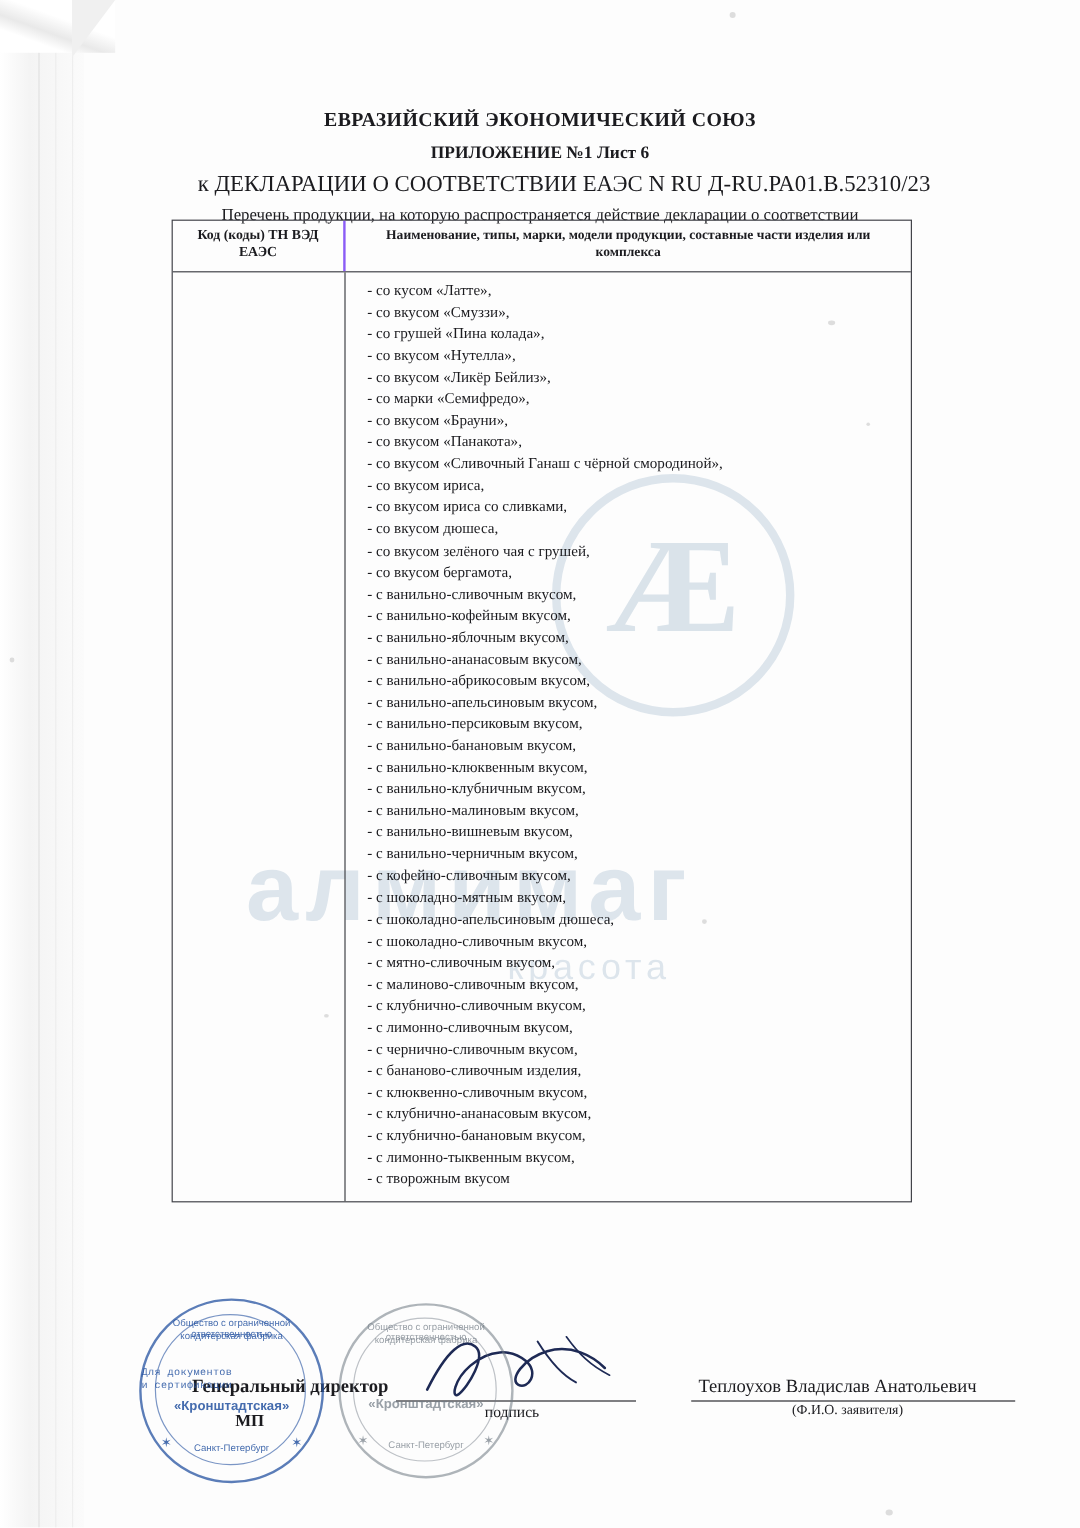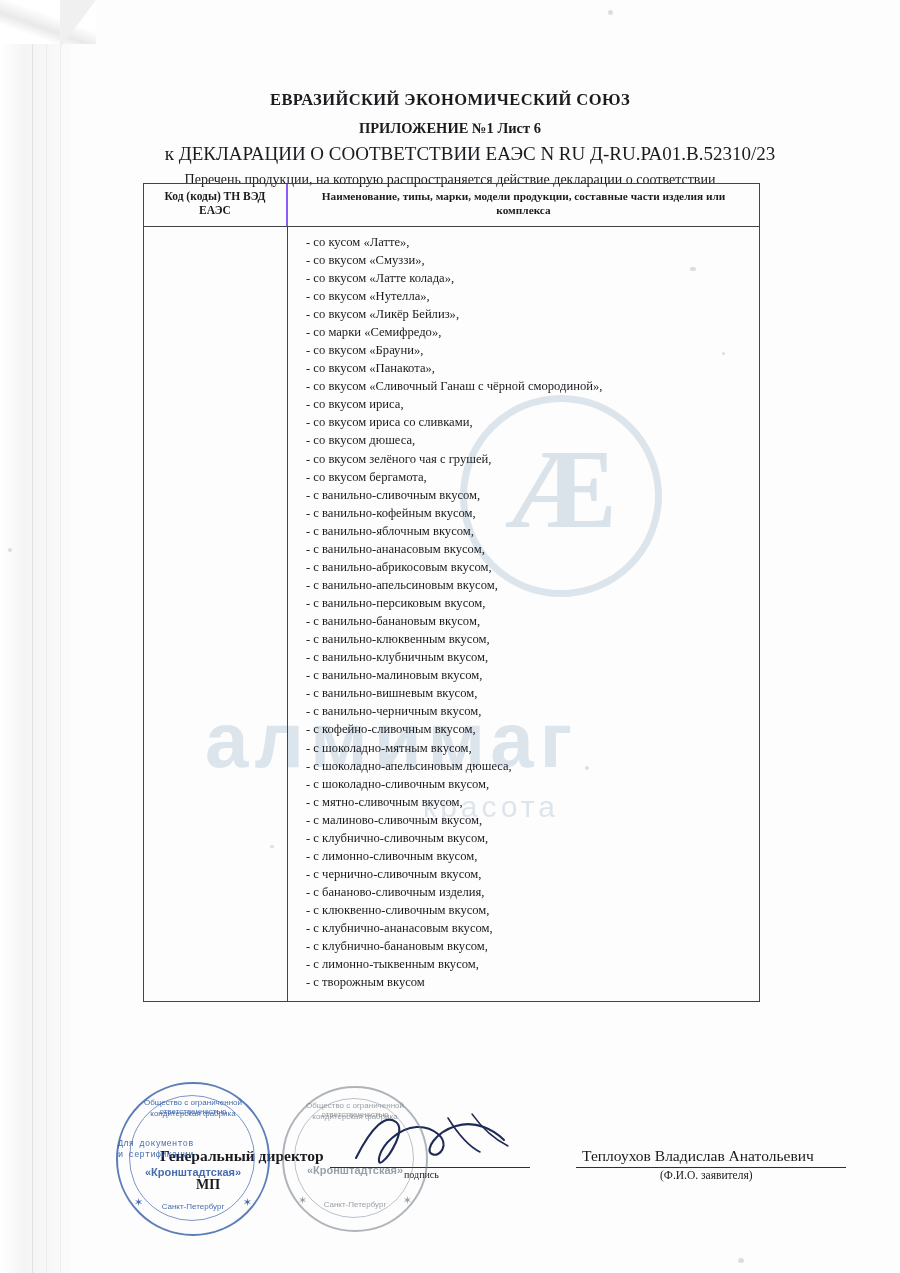--- a/index.html
+++ b/index.html
@@ -206,21 +206,21 @@
     position: absolute;
     left: 330px;
     top: 42px;
     width: 200px;
     border-bottom: 1px solid #2e2e33;
   }
   .sig-caption {
     position: absolute;
     left: 404px;
     top: 44px;
-    font-size: 10px;
+    font-size: 13px;
   }
   .sig-name {
     position: absolute;
     left: 582px;
     top: 22px;
     font-size: 15.5px;
   }
   .sig-name-rule {
     position: absolute;
     left: 576px;
@@ -344,21 +344,21 @@
   <div class="prod-table">
     <div class="thead">
       <div class="th-code">Код (коды) ТН ВЭД ЕАЭС</div>
       <div class="th-name">Наименование, типы, марки, модели продукции, составные части изделия или комплекса</div>
     </div>
     <div class="tbody">
       <div class="td-code"></div>
       <div class="td-name">
         <div class="flavor-line">- со кусом «Латте»,</div>
         <div class="flavor-line">- со вкусом «Смуззи»,</div>
-        <div class="flavor-line">- со вкусом «Латте колада»,</div>
+        <div class="flavor-line">- со грушей «Пина колада»,</div>
         <div class="flavor-line">- со вкусом «Нутелла»,</div>
         <div class="flavor-line">- со вкусом «Ликёр Бейлиз»,</div>
         <div class="flavor-line">- со марки «Семифредо»,</div>
         <div class="flavor-line">- со вкусом «Брауни»,</div>
         <div class="flavor-line">- со вкусом «Панакота»,</div>
         <div class="flavor-line">- со вкусом «Сливочный Ганаш с чёрной смородиной»,</div>
         <div class="flavor-line">- со вкусом ириса,</div>
         <div class="flavor-line">- со вкусом ириса со сливками,</div>
         <div class="flavor-line">- со вкусом дюшеса,</div>
         <div class="flavor-line">- со вкусом зелёного чая с грушей,</div>

